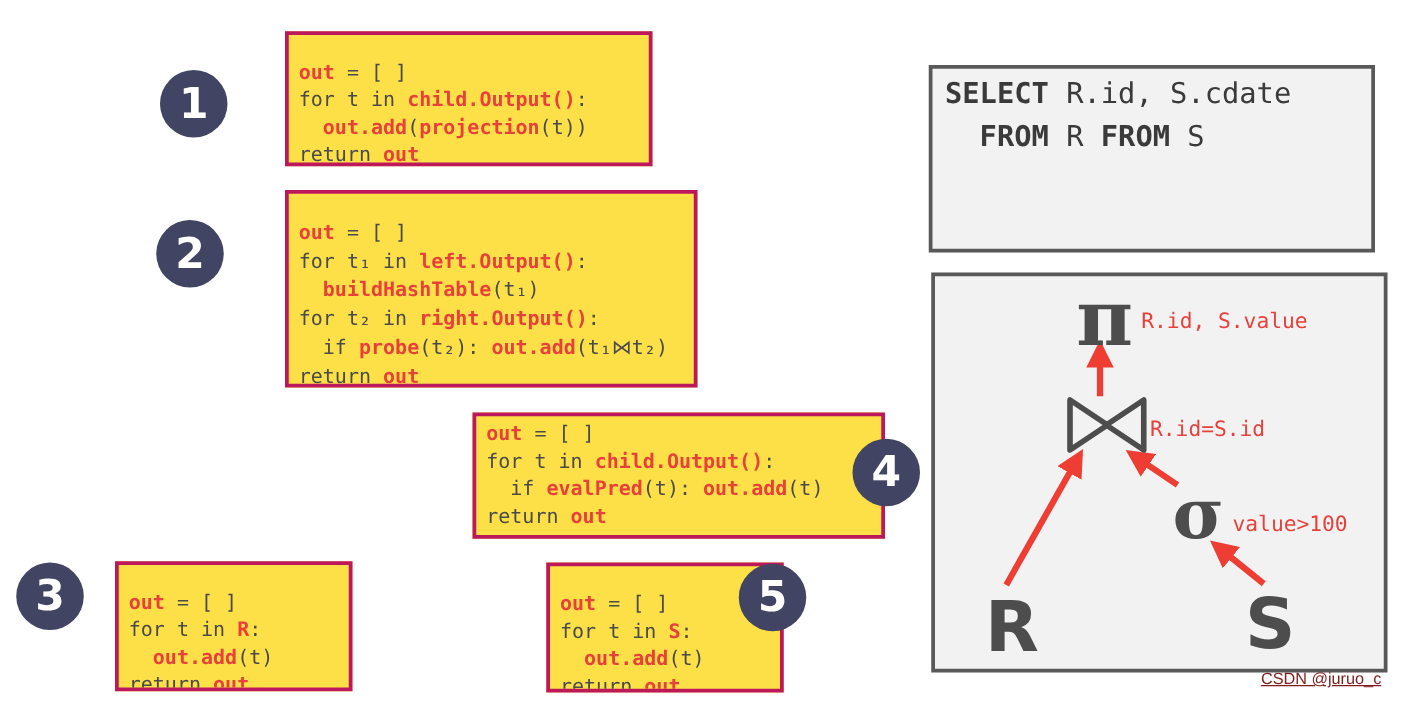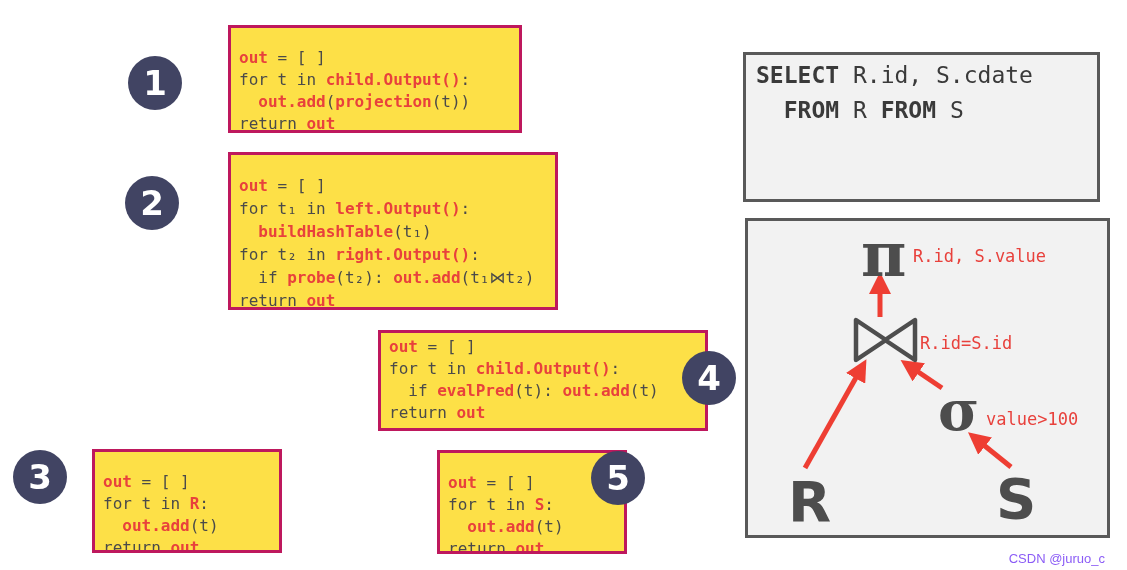--- a/index.html
+++ b/index.html
@@ -22,22 +22,22 @@
   
   .planbox{position:absolute;box-sizing:border-box;background:#f2f2f2;border:3px solid #595959;
            overflow:hidden;z-index:1;}
   .planbox svg{position:absolute;left:0;top:0;}
 
   
   .numcircle{position:absolute;width:54px;height:54px;border-radius:50%;background:#414463;
              color:#ffffff;font-weight:bold;font-size:34px;display:flex;align-items:center;
              justify-content:center;z-index:5;font-family:"DejaVu Sans",sans-serif;}
 
-  .watermark{position:absolute;right:22px;bottom:4px;color:#8b5cf6;font-size:13px;
-             font-family:"Liberation Sans",sans-serif;z-index:2;}
+  .watermark{position:absolute;right:22px;bottom:20px;color:#7f1d1d;font-size:13px;
+             font-family:"Liberation Sans",sans-serif;z-index:2;text-decoration:underline;}
 
   .plan-label{font-family:"DejaVu Sans Mono",monospace;font-size:17px;fill:#e8413c;}
   .plan-sym{fill:#4d4d4d;font-weight:bold;}
 </style>
 </head>
 <body>
 
 <div id="stage">
 
   <div class="numcircle" style="left:128px;top:56px;">1</div>

